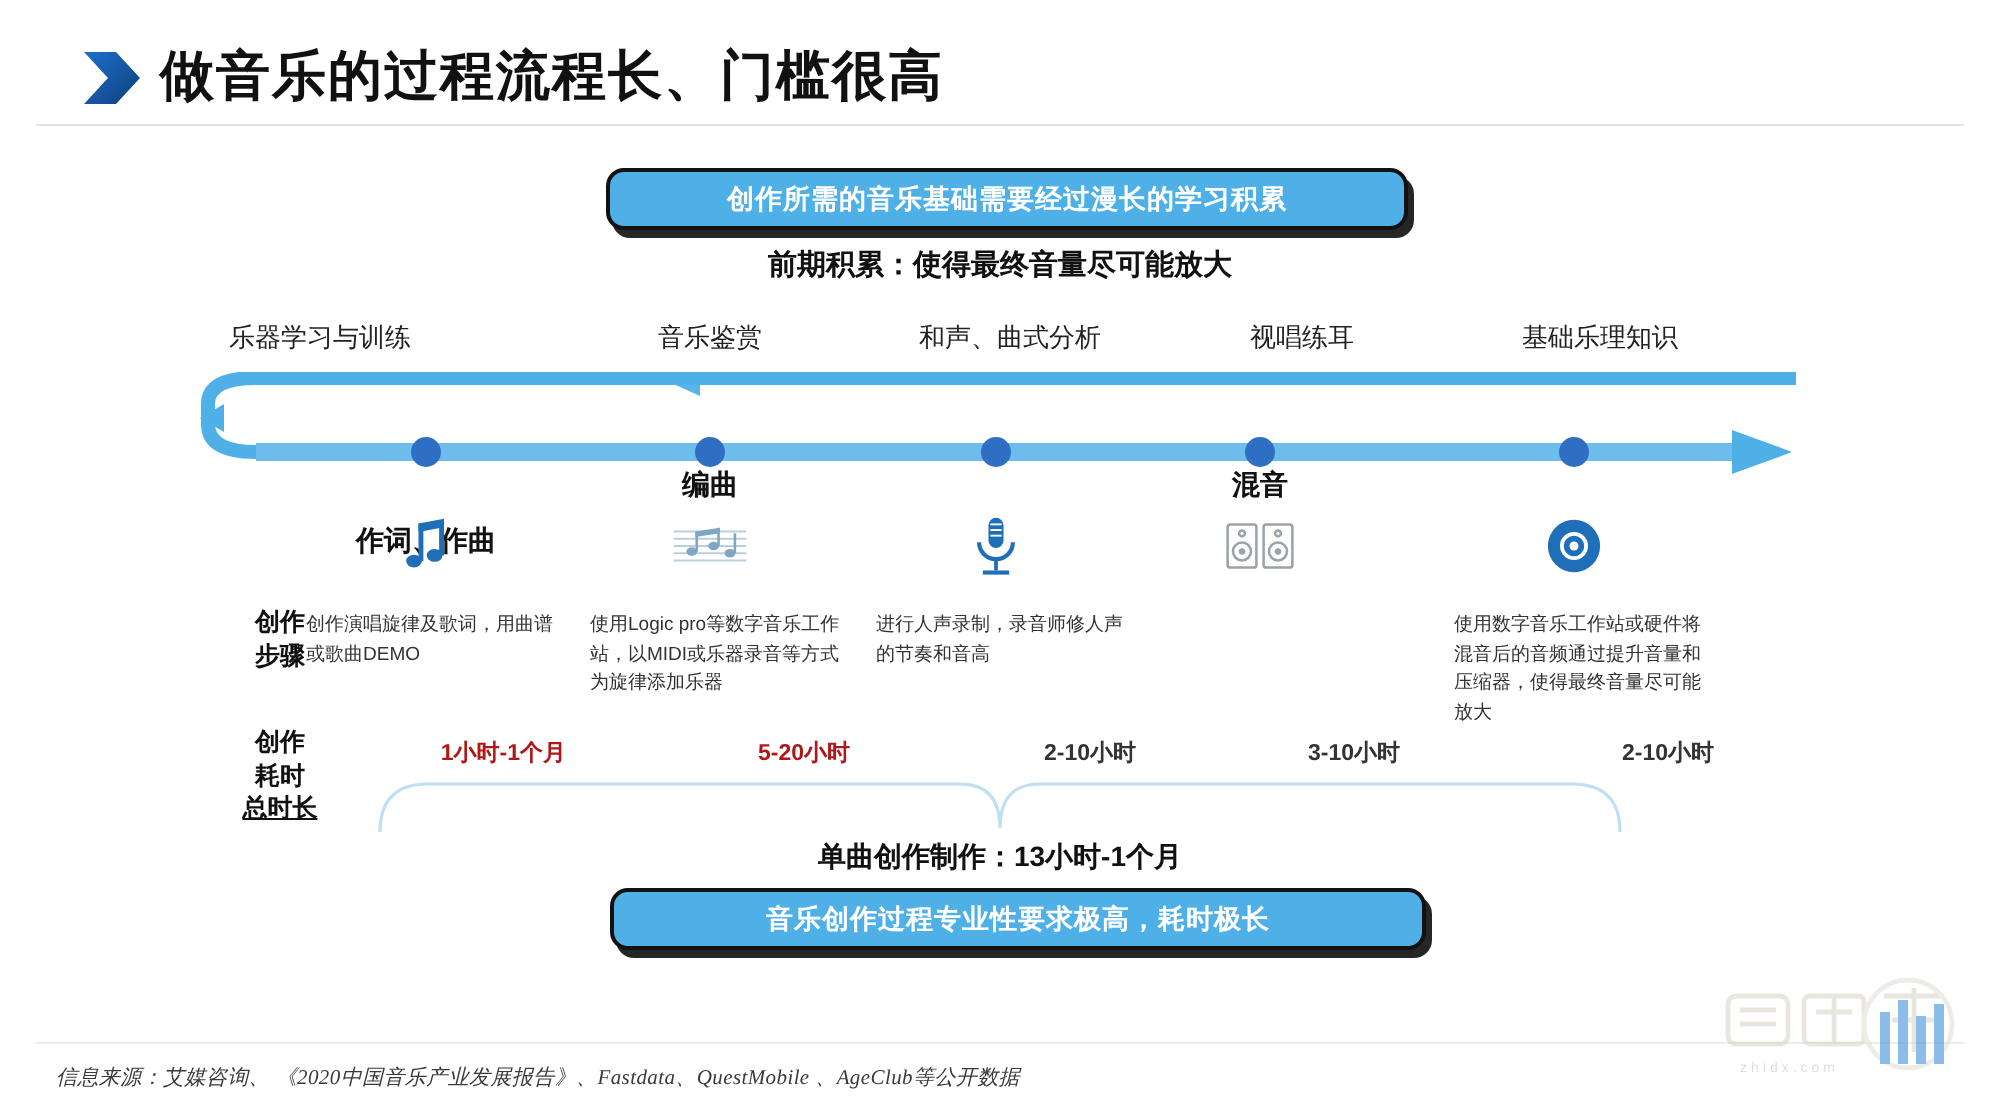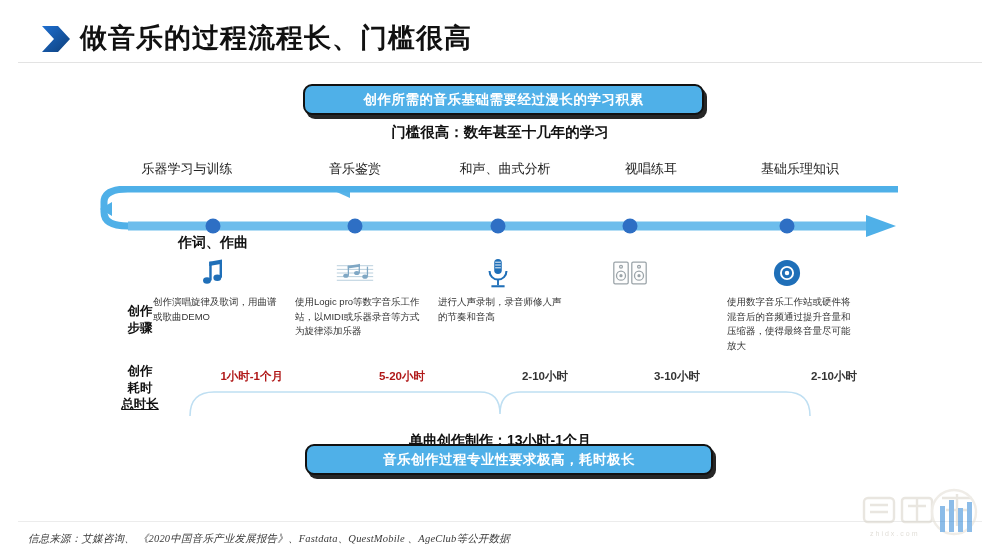--- a/index.html
+++ b/index.html
@@ -74,42 +74,42 @@
     position: absolute; top: 234px; width: 150px; transform: translateX(-50%);
     text-align: center; font-size: 14px; font-weight: bold; color: #111;
     white-space: nowrap;
   }
   .step-icon {
     position: absolute; top: 256px; width: 60px; height: 34px;
     transform: translateX(-50%);
     display: flex; align-items: center; justify-content: center;
   }
   .step-desc {
-    position: absolute; top: 295px; width: 130px; transform: translateX(-50%);
+    position: absolute; top: 306px; width: 130px; transform: translateX(-50%);
     font-size: 9.5px; line-height: 1.55; color: #333; text-align: left;
   }
   .step-time {
     position: absolute; top: 369px; width: 140px; transform: translateX(-50%);
     text-align: right; font-size: 11.5px; font-weight: bold; color: #333;
   }
   .step-time.highlight { color: #b01818; }
 
   
   .row-label {
     position: absolute; left: 112px; width: 56px; text-align: center;
     font-size: 12.5px; font-weight: bold; color: #111; line-height: 1.35;
   }
   #row-label-steps { top: 303px; }
   #row-label-time { top: 363px; }
   #row-label-total { top: 396px; text-decoration: underline; }
 
   
   #brace-svg { position: absolute; left: 180px; top: 386px; width: 640px; height: 34px; }
   #total-text {
-    position: absolute; left: 180px; top: 432px; width: 640px;
+    position: absolute; left: 180px; top: 420px; width: 640px;
     text-align: center; font-size: 14px; font-weight: bold; color: #111;
   }
 
   
   #footer-rule {
     position: absolute; left: 18px; top: 521px; width: 964px; height: 1px;
     background: #ececec;
   }
   #footer-source {
     position: absolute; left: 28px; top: 532px; font-size: 10.5px;
@@ -137,24 +137,24 @@
     <path d="M2,4 L18,4 L30,17 L18,30 L2,30 L14,17 Z" fill="url(#tgrad)"></path>
   </svg>
   <div id="page-title">做音乐的过程流程长、门槛很高</div>
 </div>
 <div id="title-rule"></div>
 
 <div class="banner" id="banner-top">
   <span>创作所需的音乐基础需要经过漫长的学习积累</span>
 </div>
 
-<div id="subtitle-accum">门槛很高：数年甚至十几年的学习</div>
+<div id="subtitle-accum">前期积累：使得最终音量尽可能放大</div>
 
 <div id="accum-row">
-    <div class="accum-label" style="left: 77px;">乐器学习与训练</div>
+    <div class="accum-label" style="left: 50px;">乐器学习与训练</div>
     <div class="accum-label" style="left: 245px;">音乐鉴赏</div>
     <div class="accum-label" style="left: 395px;">和声、曲式分析</div>
     <div class="accum-label" style="left: 541px;">视唱练耳</div>
     <div class="accum-label" style="left: 690px;">基础乐理知识</div>
   </div>
 
 <svg id="arrow-band" viewBox="0 0 800 54">
 
   <path d="M800,3 L30,3" stroke="#4FB0E8" stroke-width="7" fill="none"></path>
 
@@ -168,34 +168,35 @@
   <polygon points="768,29 798,40 768,51" fill="#4FB0E8"></polygon>
 
   <circle cx="115" cy="40" r="7.5" fill="#2E6FC4"></circle>
   <circle cx="257" cy="40" r="7.5" fill="#2E6FC4"></circle>
   <circle cx="400" cy="40" r="7.5" fill="#2E6FC4"></circle>
   <circle cx="532" cy="40" r="7.5" fill="#2E6FC4"></circle>
   <circle cx="689" cy="40" r="7.5" fill="#2E6FC4"></circle>
 </svg>
 
 <div id="steps-layer">
-    <div class="step-name" style="left: 213px;">作词、作曲</div>
+    <div class="step-name" style="left: 213px; margin-top: 28px;">作词、作曲</div>
     <div class="step-icon" style="left: 213px;">
       <svg viewBox="0 0 32 32" width="30" height="30">
         <g fill="#1f6fb8">
           <rect x="12" y="4" width="2.6" height="20"></rect>
           <rect x="23" y="4" width="2.6" height="17"></rect>
           <path d="M12,4 L25.6,1.5 L25.6,6 L12,8.5 Z"></path>
           <ellipse cx="9.6" cy="24" rx="4.2" ry="3.4"></ellipse>
           <ellipse cx="20.6" cy="21" rx="4.2" ry="3.4"></ellipse>
         </g>
       </svg>
     </div>
     <div class="step-desc" style="left: 218px;">创作演唱旋律及歌词，用曲谱或歌曲DEMO</div>
     <div class="step-time highlight" style="left: 213px;">1小时-1个月</div>
+    <div class="step-name" style="left: 355px;">编曲</div>
     <div class="step-icon" style="left: 355px;">
       <svg viewBox="0 0 44 26" width="40" height="24">
         <g stroke="#b9cfdd" stroke-width="1.1" fill="none">
           <path d="M2,5 h40 M2,9 h40 M2,13 h40 M2,17 h40 M2,21 h40"></path>
         </g>
         <g fill="#7fa7c4">
           <ellipse cx="12" cy="16" rx="3" ry="2.3"></ellipse>
           <rect x="14" y="5" width="1.4" height="11"></rect>
           <ellipse cx="24" cy="13" rx="3" ry="2.3"></ellipse>
           <rect x="26" y="3" width="1.4" height="10"></rect>
@@ -217,20 +218,21 @@
           <g fill="#ffffff">
             <rect x="10" y="5" width="6" height="1"></rect>
             <rect x="10" y="8" width="6" height="1"></rect>
             <rect x="10" y="11" width="6" height="1"></rect>
           </g>
         </g>
       </svg>
     </div>
     <div class="step-desc" style="left: 503px;">进行人声录制，录音师修人声的节奏和音高</div>
     <div class="step-time" style="left: 498px;">2-10小时</div>
+    <div class="step-name" style="left: 630px;">混音</div>
     <div class="step-icon" style="left: 630px;">
       <svg viewBox="0 0 40 28" width="36" height="26">
         <g stroke="#9aa3a8" stroke-width="1.4" fill="#fdfdfd">
           <rect x="2" y="2" width="16" height="24" rx="1.5"></rect>
           <rect x="22" y="2" width="16" height="24" rx="1.5"></rect>
           <circle cx="10" cy="17" r="5"></circle>
           <circle cx="30" cy="17" r="5"></circle>
           <circle cx="10" cy="7" r="1.6"></circle>
           <circle cx="30" cy="7" r="1.6"></circle>
         </g>

